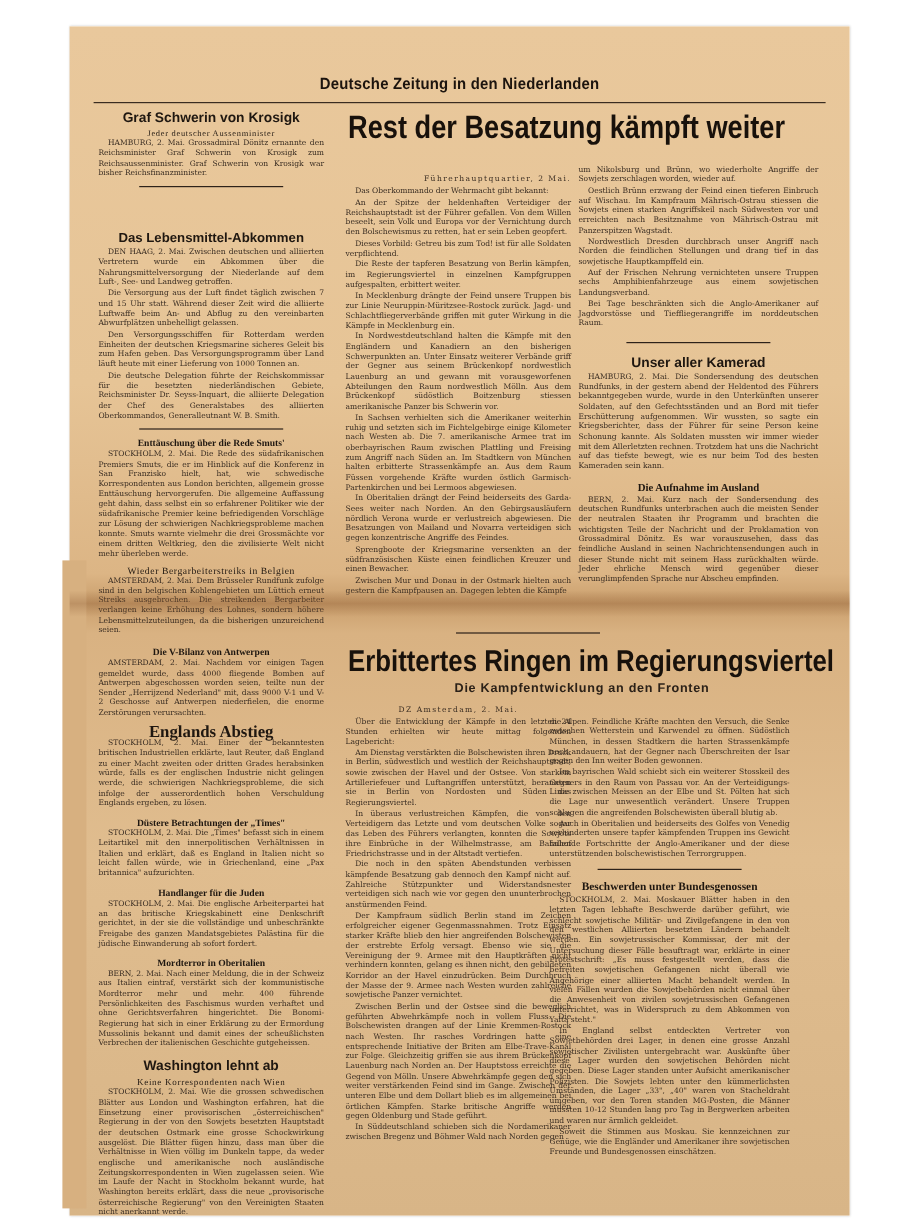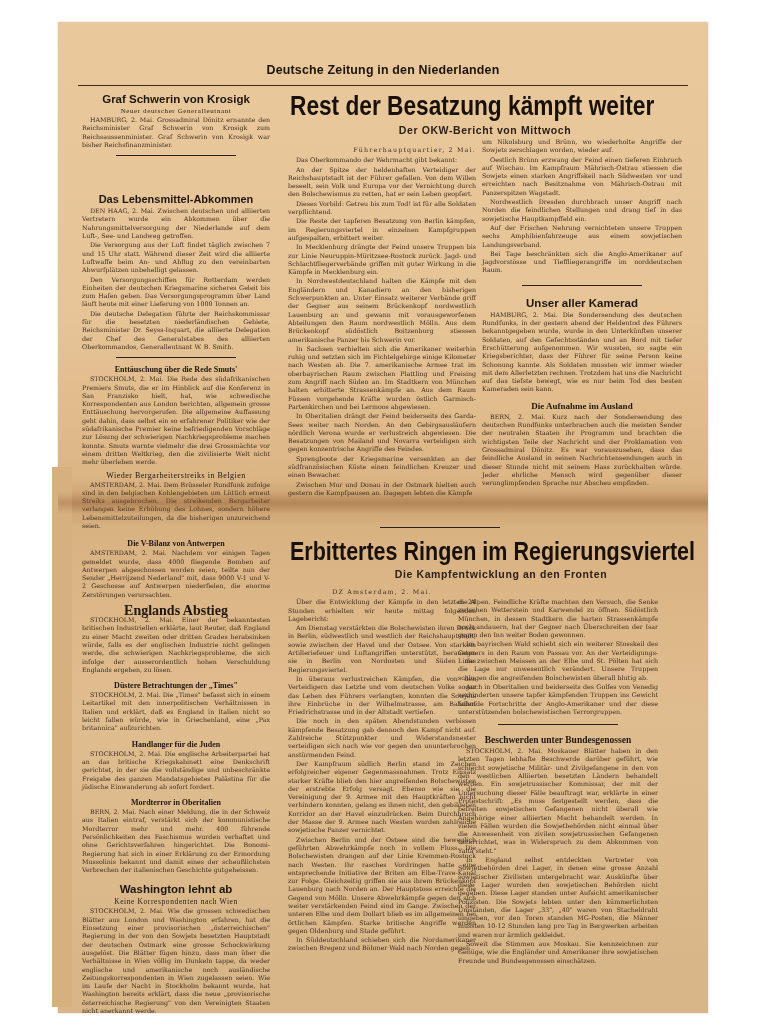--- a/index.html
+++ b/index.html
@@ -23,21 +23,21 @@
 <body>
 
 <div class="paper">
 
   <div class="masthead">Deutsche Zeitung in den Niederlanden</div>
   <div class="rule-top"></div>
 
   <div class="col" style="left:24px;top:70px;width:188px;">
     <div>
       <div class="h-sm" style="font-size:11.5px;line-height:14px;font-family:'Liberation Sans',sans-serif;">Graf Schwerin von Krosigk</div>
-      <div class="sub" style="font-size:7px;line-height:10px;">Neuer deutscher Generalleutnant</div>
+      <div class="sub" style="font-size:7px;line-height:10px;">Jeder deutscher Aussenminister</div>
       <p>HAMBURG, 2. Mai. Grossadmiral Dönitz ernannte den Reichsminister Graf Schwerin von Krosigk zum Reichsaussenminister. Graf Schwerin von Krosigk war bisher Reichsfinanzminister.</p>
     </div>
     <div class="divider"></div>
 
     <div>
       <div class="h-sm" style="font-size:11px;line-height:15px;font-family:'Liberation Sans',sans-serif;margin-top:36px;">Das Lebensmittel-Abkommen</div>
       <p>DEN HAAG, 2. Mai. Zwischen deutschen und alliierten Vertretern wurde ein Abkommen über die Nahrungsmittelversorgung der Niederlande auf dem Luft-, See- und Landweg getroffen.</p>
       <p>Die Versorgung aus der Luft findet täglich zwischen 7 und 15 Uhr statt. Während dieser Zeit wird die alliierte Luftwaffe beim An- und Abflug zu den vereinbarten Abwurfplätzen unbehelligt gelassen.</p>
       <p>Den Versorgungsschiffen für Rotterdam werden Einheiten der deutschen Kriegsmarine sicheres Geleit bis zum Hafen geben. Das Versorgungsprogramm über Land läuft heute mit einer Lieferung von 1000 Tonnen an.</p>
       <p>Die deutsche Delegation führte der Reichskommissar für die besetzten niederländischen Gebiete, Reichsminister Dr. Seyss-Inquart, die alliierte Delegation der Chef des Generalstabes des alliierten Oberkommandos, Generalleutnant W. B. Smith.</p>
@@ -80,21 +80,20 @@
     </div>
 
     <div style="margin-top:8px;">
       <div class="h-sm" style="font-size:11.5px;line-height:14px;font-family:'Liberation Sans',sans-serif;">Washington lehnt ab</div>
       <div class="sub" style="font-size:7.5px;line-height:11px;">Keine Korrespondenten nach Wien</div>
       <p>STOCKHOLM, 2. Mai. Wie die grossen schwedischen Blätter aus London und Washington erfahren, hat die Einsetzung einer provisorischen „österreichischen" Regierung in der von den Sowjets besetzten Hauptstadt der deutschen Ostmark eine grosse Schockwirkung ausgelöst. Die Blätter fügen hinzu, dass man über die Verhältnisse in Wien völlig im Dunkeln tappe, da weder englische und amerikanische noch ausländische Zeitungskorrespondenten in Wien zugelassen seien. Wie im Laufe der Nacht in Stockholm bekannt wurde, hat Washington bereits erklärt, dass die neue „provisorische österreichische Regierung" von den Vereinigten Staaten nicht anerkannt werde.</p>
     </div>
   </div>
 
   <div class="big" style="left:232px;top:68px;font-size:27px;line-height:32px;transform:scaleX(.84);">Rest der Besatzung kämpft weiter</div>
-  <div class="sub" style="position:absolute;left:232px;top:102px;width:390px;font-family:'Liberation Sans',sans-serif;font-weight:bold;font-size:10.5px;">Der OKW-Bericht von Mittwoch</div>
 
   <div class="col" style="left:230px;top:124px;width:188px;">
     <div class="dateline">Führerhauptquartier, 2 Mai.</div>
     <p>Das Oberkommando der Wehrmacht gibt bekannt:</p>
     <p>An der Spitze der heldenhaften Verteidiger der Reichshauptstadt ist der Führer gefallen. Von dem Willen beseelt, sein Volk und Europa vor der Vernichtung durch den Bolschewismus zu retten, hat er sein Leben geopfert.</p>
     <p>Dieses Vorbild: Getreu bis zum Tod! ist für alle Soldaten verpflichtend.</p>
     <p>Die Reste der tapferen Besatzung von Berlin kämpfen, im Regierungsviertel in einzelnen Kampfgruppen aufgespalten, erbittert weiter.</p>
     <p>In Mecklenburg drängte der Feind unsere Truppen bis zur Linie Neuruppin-Müritzsee-Rostock zurück. Jagd- und Schlachtfliegerverbände griffen mit guter Wirkung in die Kämpfe in Mecklenburg ein.</p>
     <p>In Nordwestdeutschland halten die Kämpfe mit den Engländern und Kanadiern an den bisherigen Schwerpunkten an. Unter Einsatz weiterer Verbände griff der Gegner aus seinem Brückenkopf nordwestlich Lauenburg an und gewann mit vorausgeworfenen Abteilungen den Raum nordwestlich Mölln. Aus dem Brückenkopf südöstlich Boitzenburg stiessen amerikanische Panzer bis Schwerin vor.</p>
     <p>In Sachsen verhielten sich die Amerikaner weiterhin ruhig und setzten sich im Fichtelgebirge einige Kilometer nach Westen ab. Die 7. amerikanische Armee trat im oberbayrischen Raum zwischen Plattling und Freising zum Angriff nach Süden an. Im Stadtkern von München halten erbitterte Strassenkämpfe an. Aus dem Raum Füssen vorgehende Kräfte wurden östlich Garmisch-Partenkirchen und bei Lermoos abgewiesen.</p>
@@ -119,21 +118,21 @@
     <div style="margin-top:6px;">
       <div class="h-sm" style="font-size:9px;line-height:13px;font-family:Liberation Serif, serif;">Die Aufnahme im Ausland</div>
       <p>BERN, 2. Mai. Kurz nach der Sondersendung des deutschen Rundfunks unterbrachen auch die meisten Sender der neutralen Staaten ihr Programm und brachten die wichtigsten Teile der Nachricht und der Proklamation von Grossadmiral Dönitz. Es war vorauszusehen, dass das feindliche Ausland in seinen Nachrichtensendungen auch in dieser Stunde nicht mit seinem Hass zurückhalten würde. Jeder ehrliche Mensch wird gegenüber dieser verunglimpfenden Sprache nur Abscheu empfinden.</p>
     </div>
   </div>
 
   <div class="fold"></div>
 
   <div style="position:absolute;left:322px;top:505px;width:120px;height:1px;background:#2d2219;"></div>
   <div class="big" style="left:232px;top:514px;font-size:25px;line-height:30px;transform:scaleX(.86);">Erbittertes Ringen im Regierungsviertel</div>
-  <div class="sub" style="position:absolute;left:248px;top:546px;width:390px;font-family:'Liberation Sans',sans-serif;font-weight:bold;font-size:10.5px;">Die Kampfentwicklung an den Fronten</div>
+  <div class="sub" style="position:absolute;left:232px;top:546px;width:390px;font-family:'Liberation Sans',sans-serif;font-weight:bold;font-size:10.5px;">Die Kampfentwicklung an den Fronten</div>
 
   <div class="col" style="left:230px;top:566px;width:188px;">
     <div class="dateline" style="text-align:center">DZ Amsterdam, 2. Mai.</div>
     <p>Über die Entwicklung der Kämpfe in den letzten 24 Stunden erhielten wir heute mittag folgenden Lagebericht:</p>
     <p>Am Dienstag verstärkten die Bolschewisten ihren Druck in Berlin, südwestlich und westlich der Reichshauptstadt, sowie zwischen der Havel und der Ostsee. Von starkem Artilleriefeuer und Luftangriffen unterstützt, berannten sie in Berlin von Nordosten und Süden das Regierungsviertel.</p>
     <p>In überaus verlustreichen Kämpfen, die von den Verteidigern das Letzte und vom deutschen Volke sogar das Leben des Führers verlangten, konnten die Sowjets ihre Einbrüche in der Wilhelmstrasse, am Bahnhof Friedrichstrasse und in der Altstadt vertiefen.</p>
     <p>Die noch in den späten Abendstunden verbissen kämpfende Besatzung gab dennoch den Kampf nicht auf. Zahlreiche Stützpunkter und Widerstandsnester verteidigen sich nach wie vor gegen den ununterbrochen anstürmenden Feind.</p>
     <p>Der Kampfraum südlich Berlin stand im Zeichen erfolgreicher eigener Gegenmassnahmen. Trotz Einsatz starker Kräfte blieb den hier angreifenden Bolschewisten der erstrebte Erfolg versagt. Ebenso wie sie die Vereinigung der 9. Armee mit den Hauptkräften nicht verhindern konnten, gelang es ihnen nicht, den gebildeten Korridor an der Havel einzudrücken. Beim Durchbruch der Masse der 9. Armee nach Westen wurden zahlreiche sowjetische Panzer vernichtet.</p>
     <p>Zwischen Berlin und der Ostsee sind die beweglich geführten Abwehrkämpfe noch in vollem Fluss. Die Bolschewisten drangen auf der Linie Kremmen-Rostock nach Westen. Ihr rasches Vordringen hatte eine entsprechende Initiative der Briten am Elbe-Trave-Kanal zur Folge. Gleichzeitig griffen sie aus ihrem Brückenkopf Lauenburg nach Norden an. Der Hauptstoss erreichte die Gegend von Mölln. Unsere Abwehrkämpfe gegen den sich weiter verstärkenden Feind sind im Gange. Zwischen der unteren Elbe und dem Dollart blieb es im allgemeinen bei örtlichen Kämpfen. Starke britische Angriffe werden gegen Oldenburg und Stade geführt.</p>
     <p>In Süddeutschland schieben sich die Nordamerikaner zwischen Bregenz und Böhmer Wald nach Norden gegen</p>

